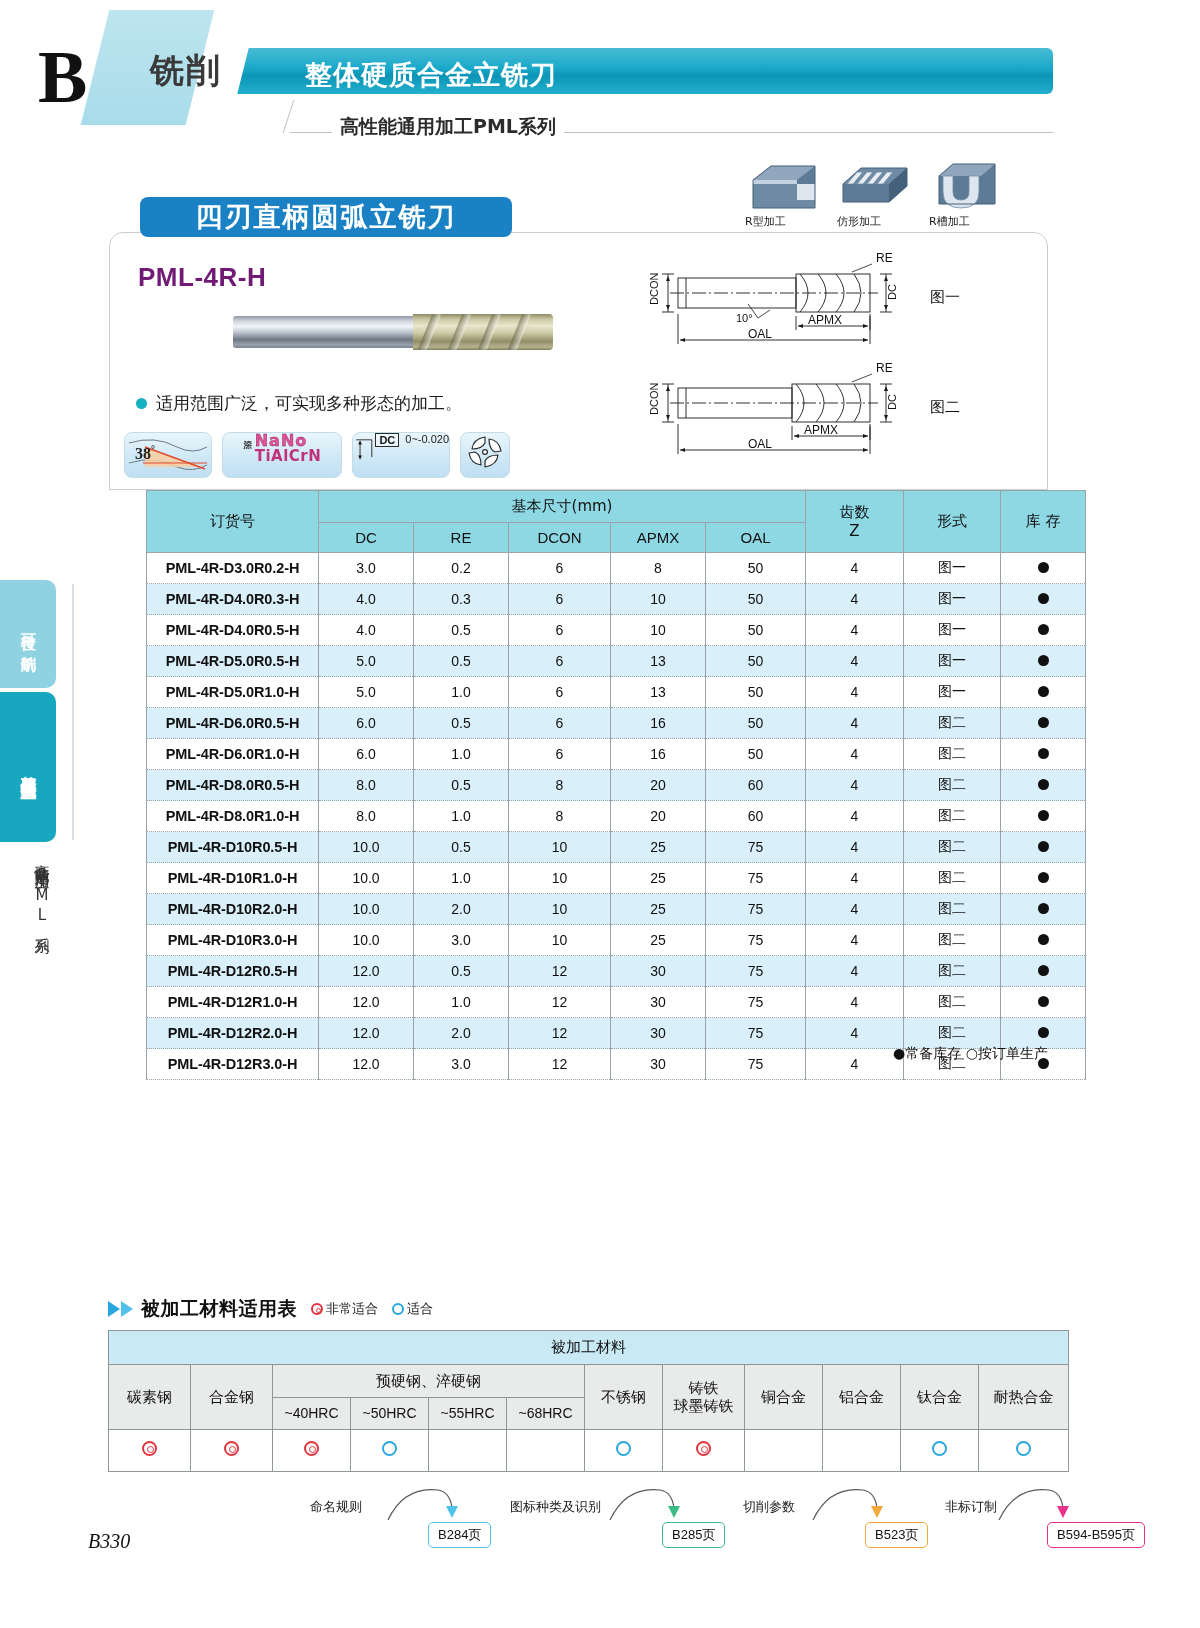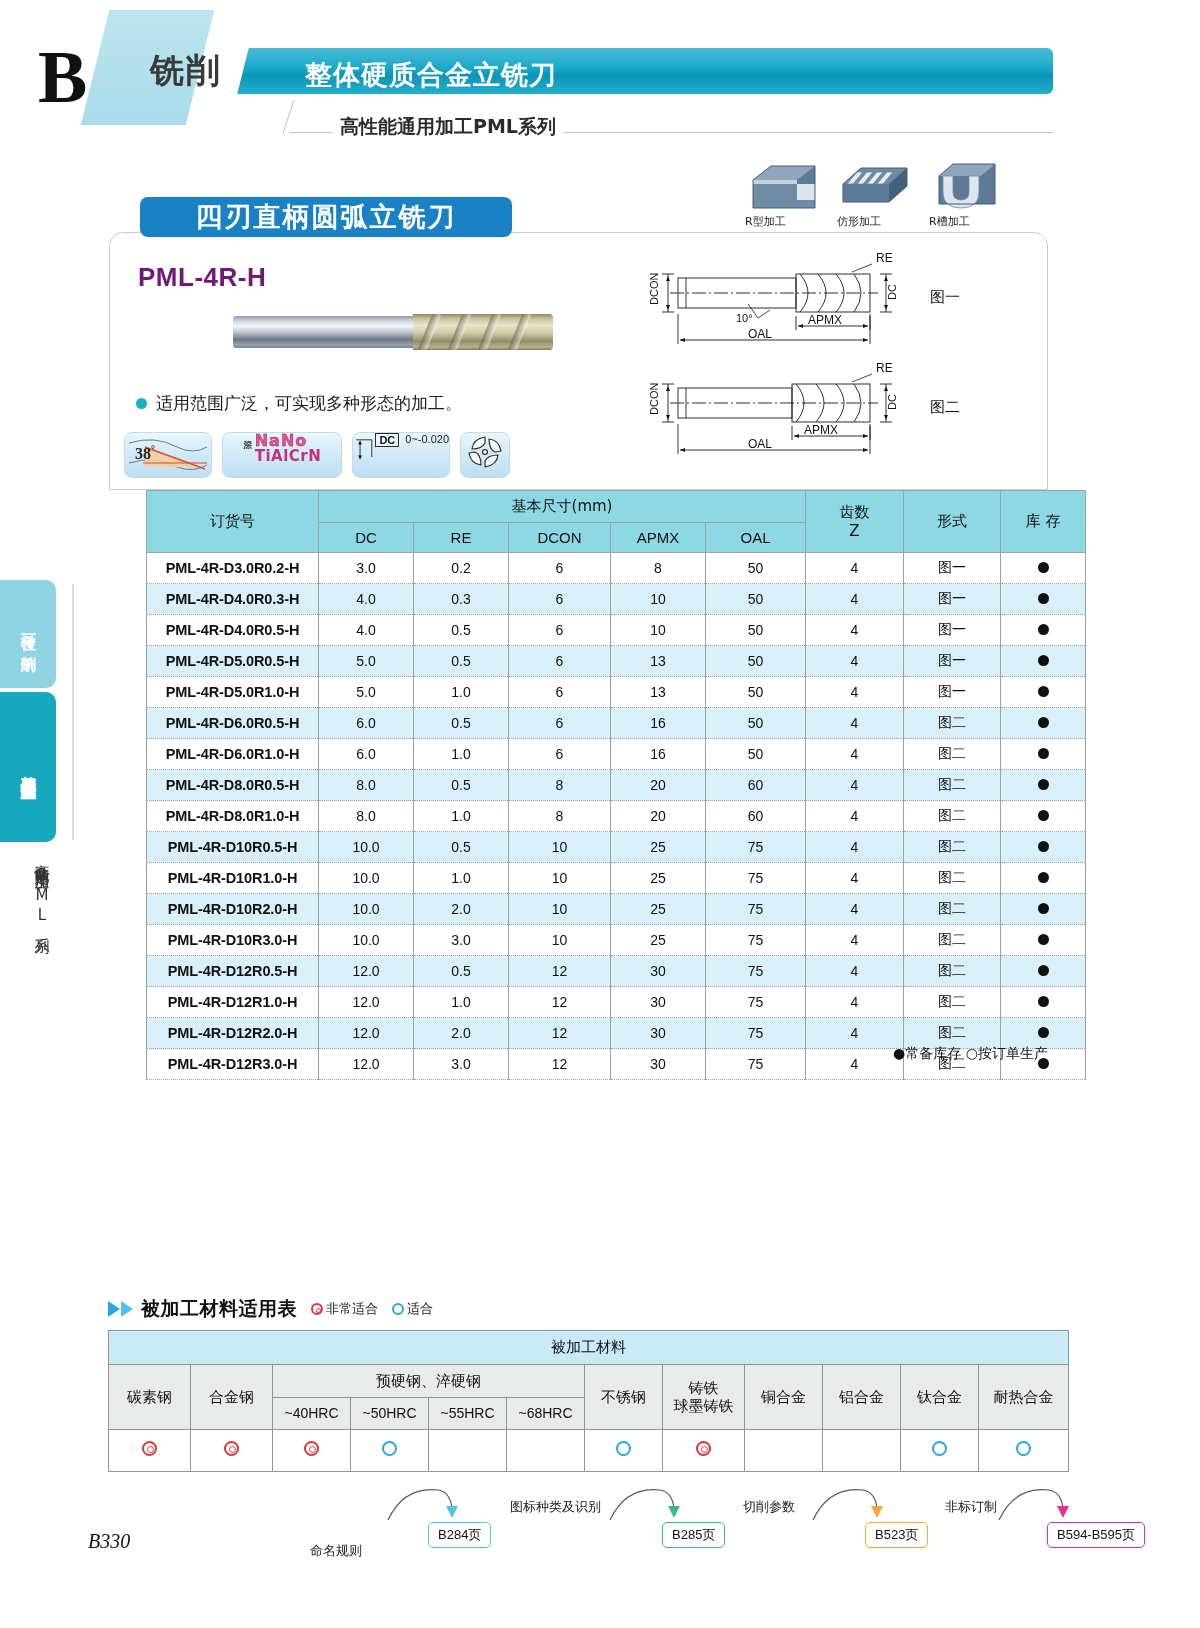--- a/index.html
+++ b/index.html
@@ -757,21 +757,21 @@
         <td class="mark"></td>
         <td class="mark"></td>
         <td class="mark"><span class="mk-blue"></span></td>
         <td class="mark"><span class="mk-blue"></span></td>
       </tr>
     </tbody>
 </table>
 
 <div id="refs">
   <div class="ref" style="left:210px;">
-    <div class="ref-label" style="left:0;margin-top:44px;">命名规则</div>
+    <div class="ref-label" style="left:0;">命名规则</div>
     <svg width="130" height="50" viewBox="0 0 130 50" style="position:absolute;left:74px;top:0;">
       <path d="M4 40 Q20 6 54 10 Q66 12 68 28" fill="none" stroke="#55595c" stroke-width="1.2"></path>
       <polygon points="68,38 62,26 74,26" fill="#4fc3e8"></polygon>
     </svg>
     <div class="ref-chip" style="left:118px; border:1.4px solid #4fc3e8;text-align:center;">B284页</div>
   </div>
   <div class="ref" style="left:410px;">
     <div class="ref-label" style="left:0;">图标种类及识别</div>
     <svg width="130" height="50" viewBox="0 0 130 50" style="position:absolute;left:96px;top:0;">
       <path d="M4 40 Q20 6 54 10 Q66 12 68 28" fill="none" stroke="#55595c" stroke-width="1.2"></path>

